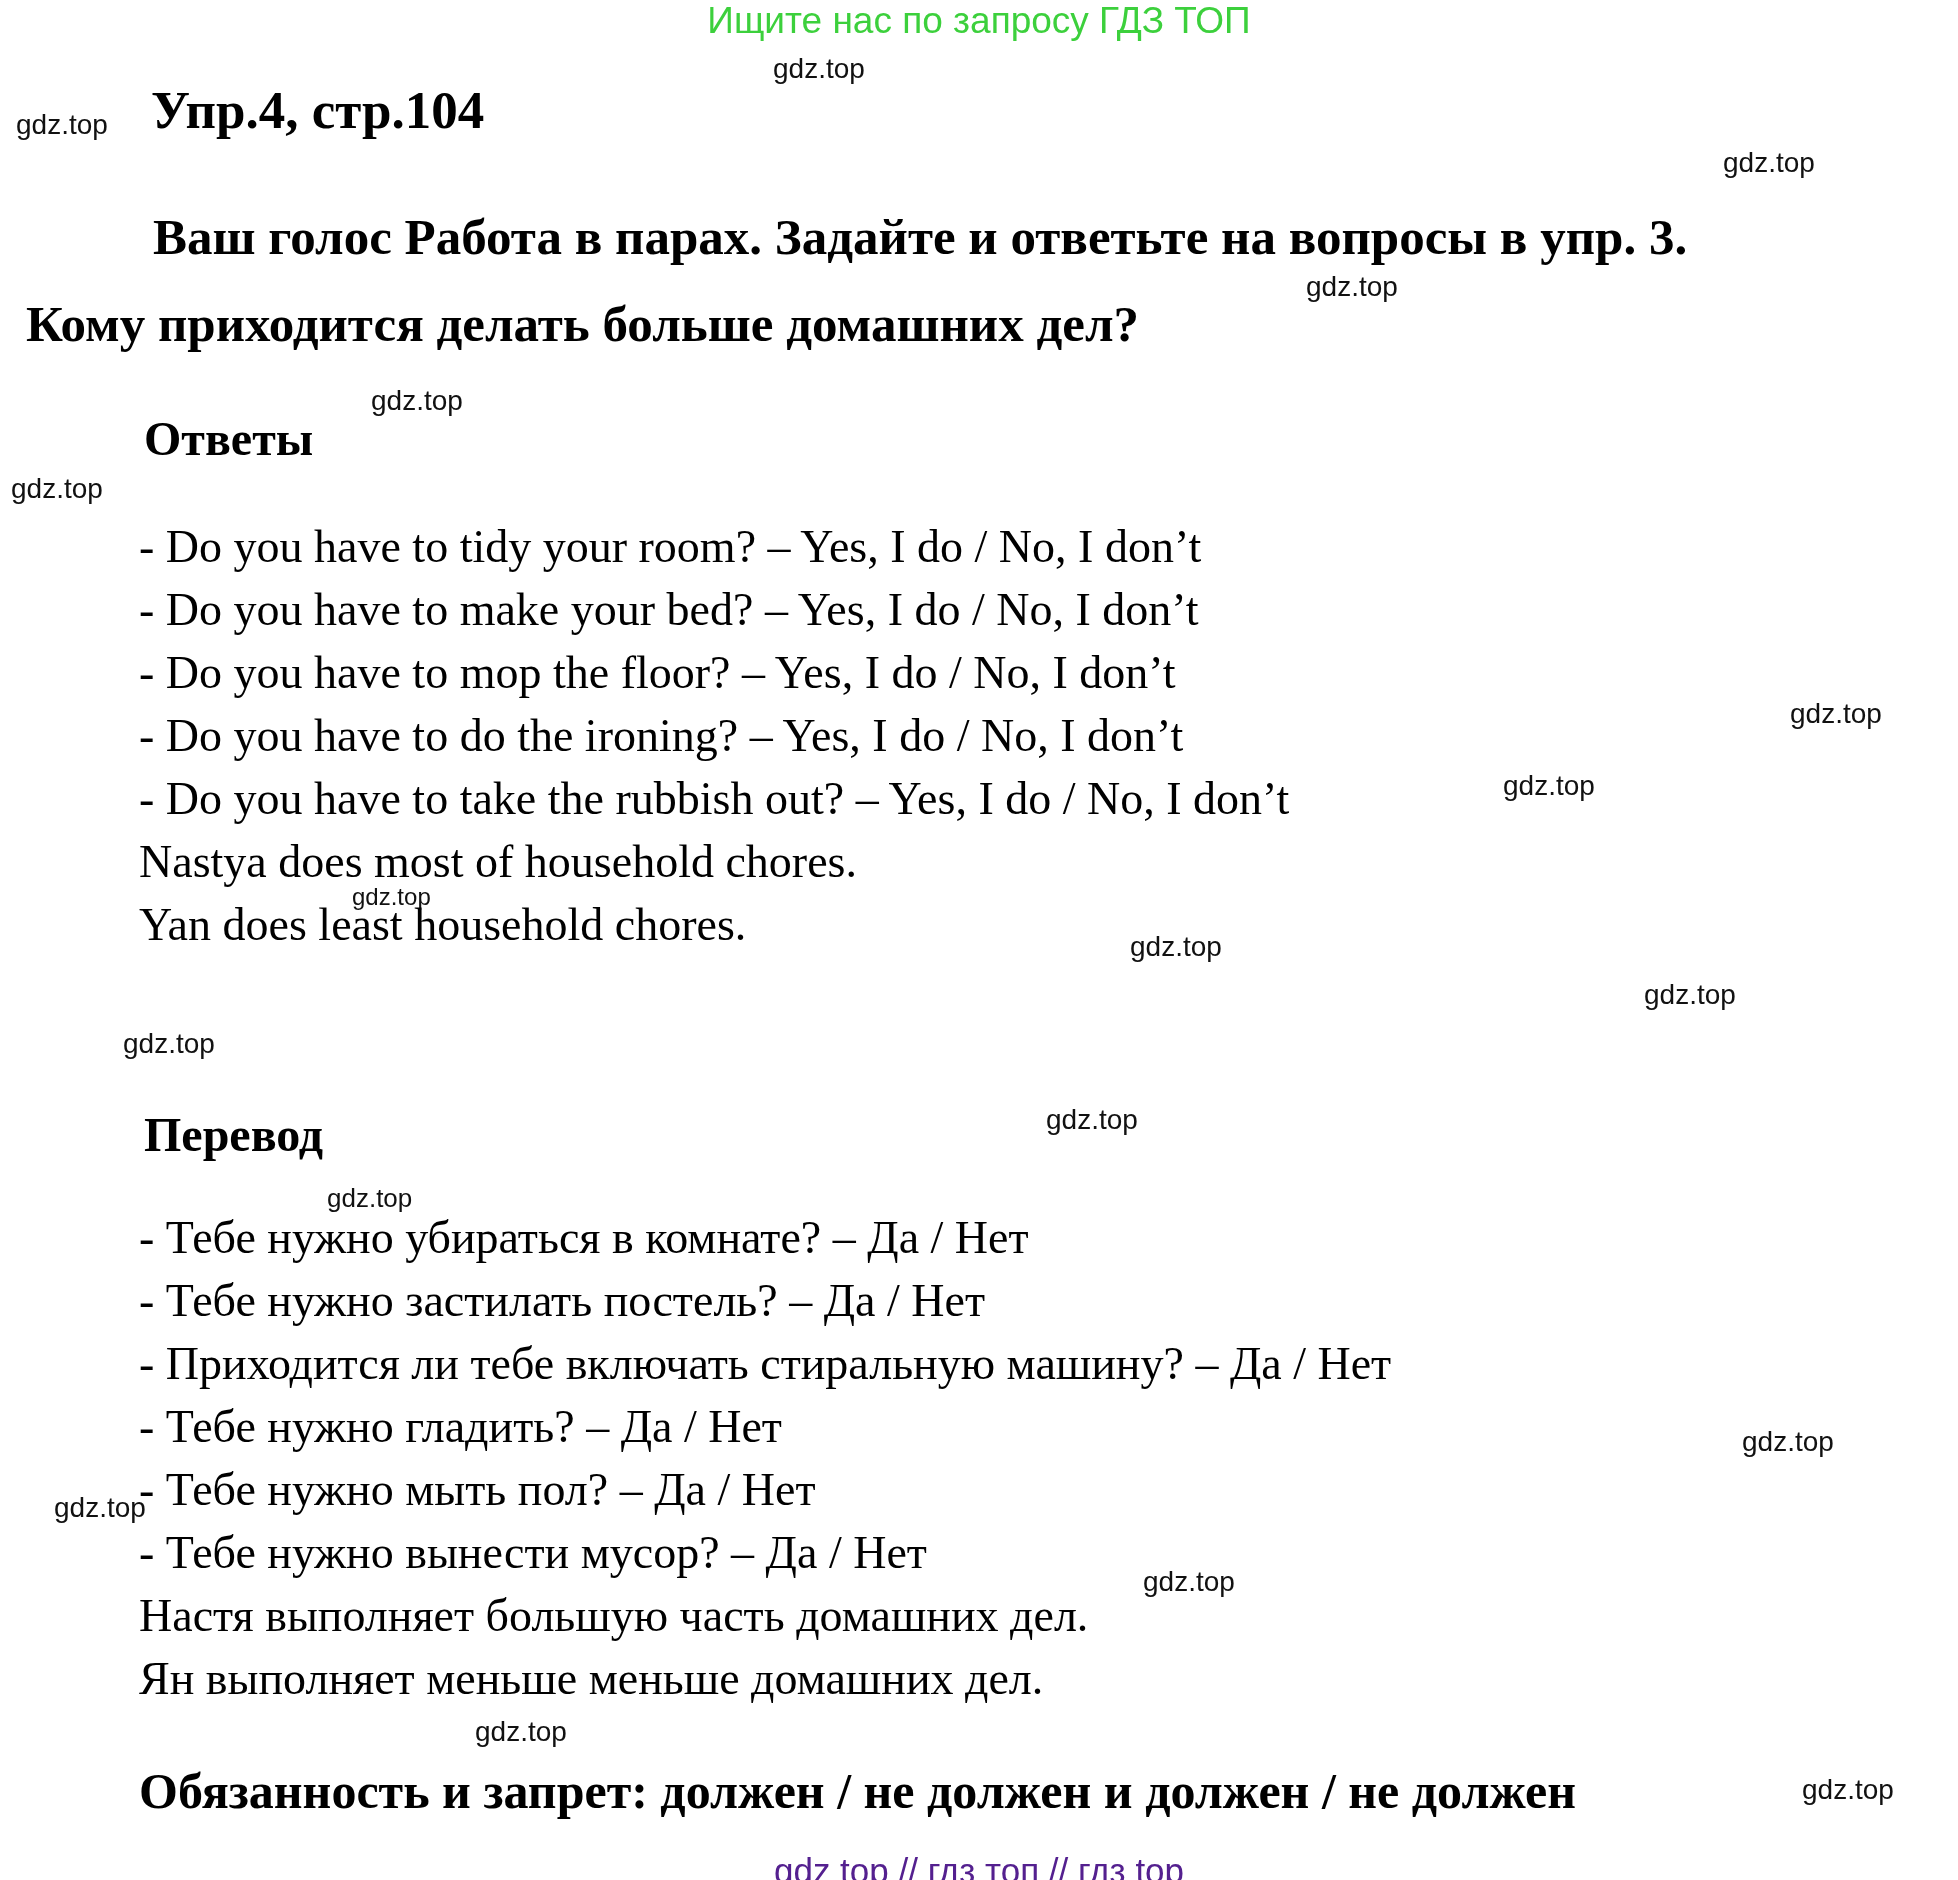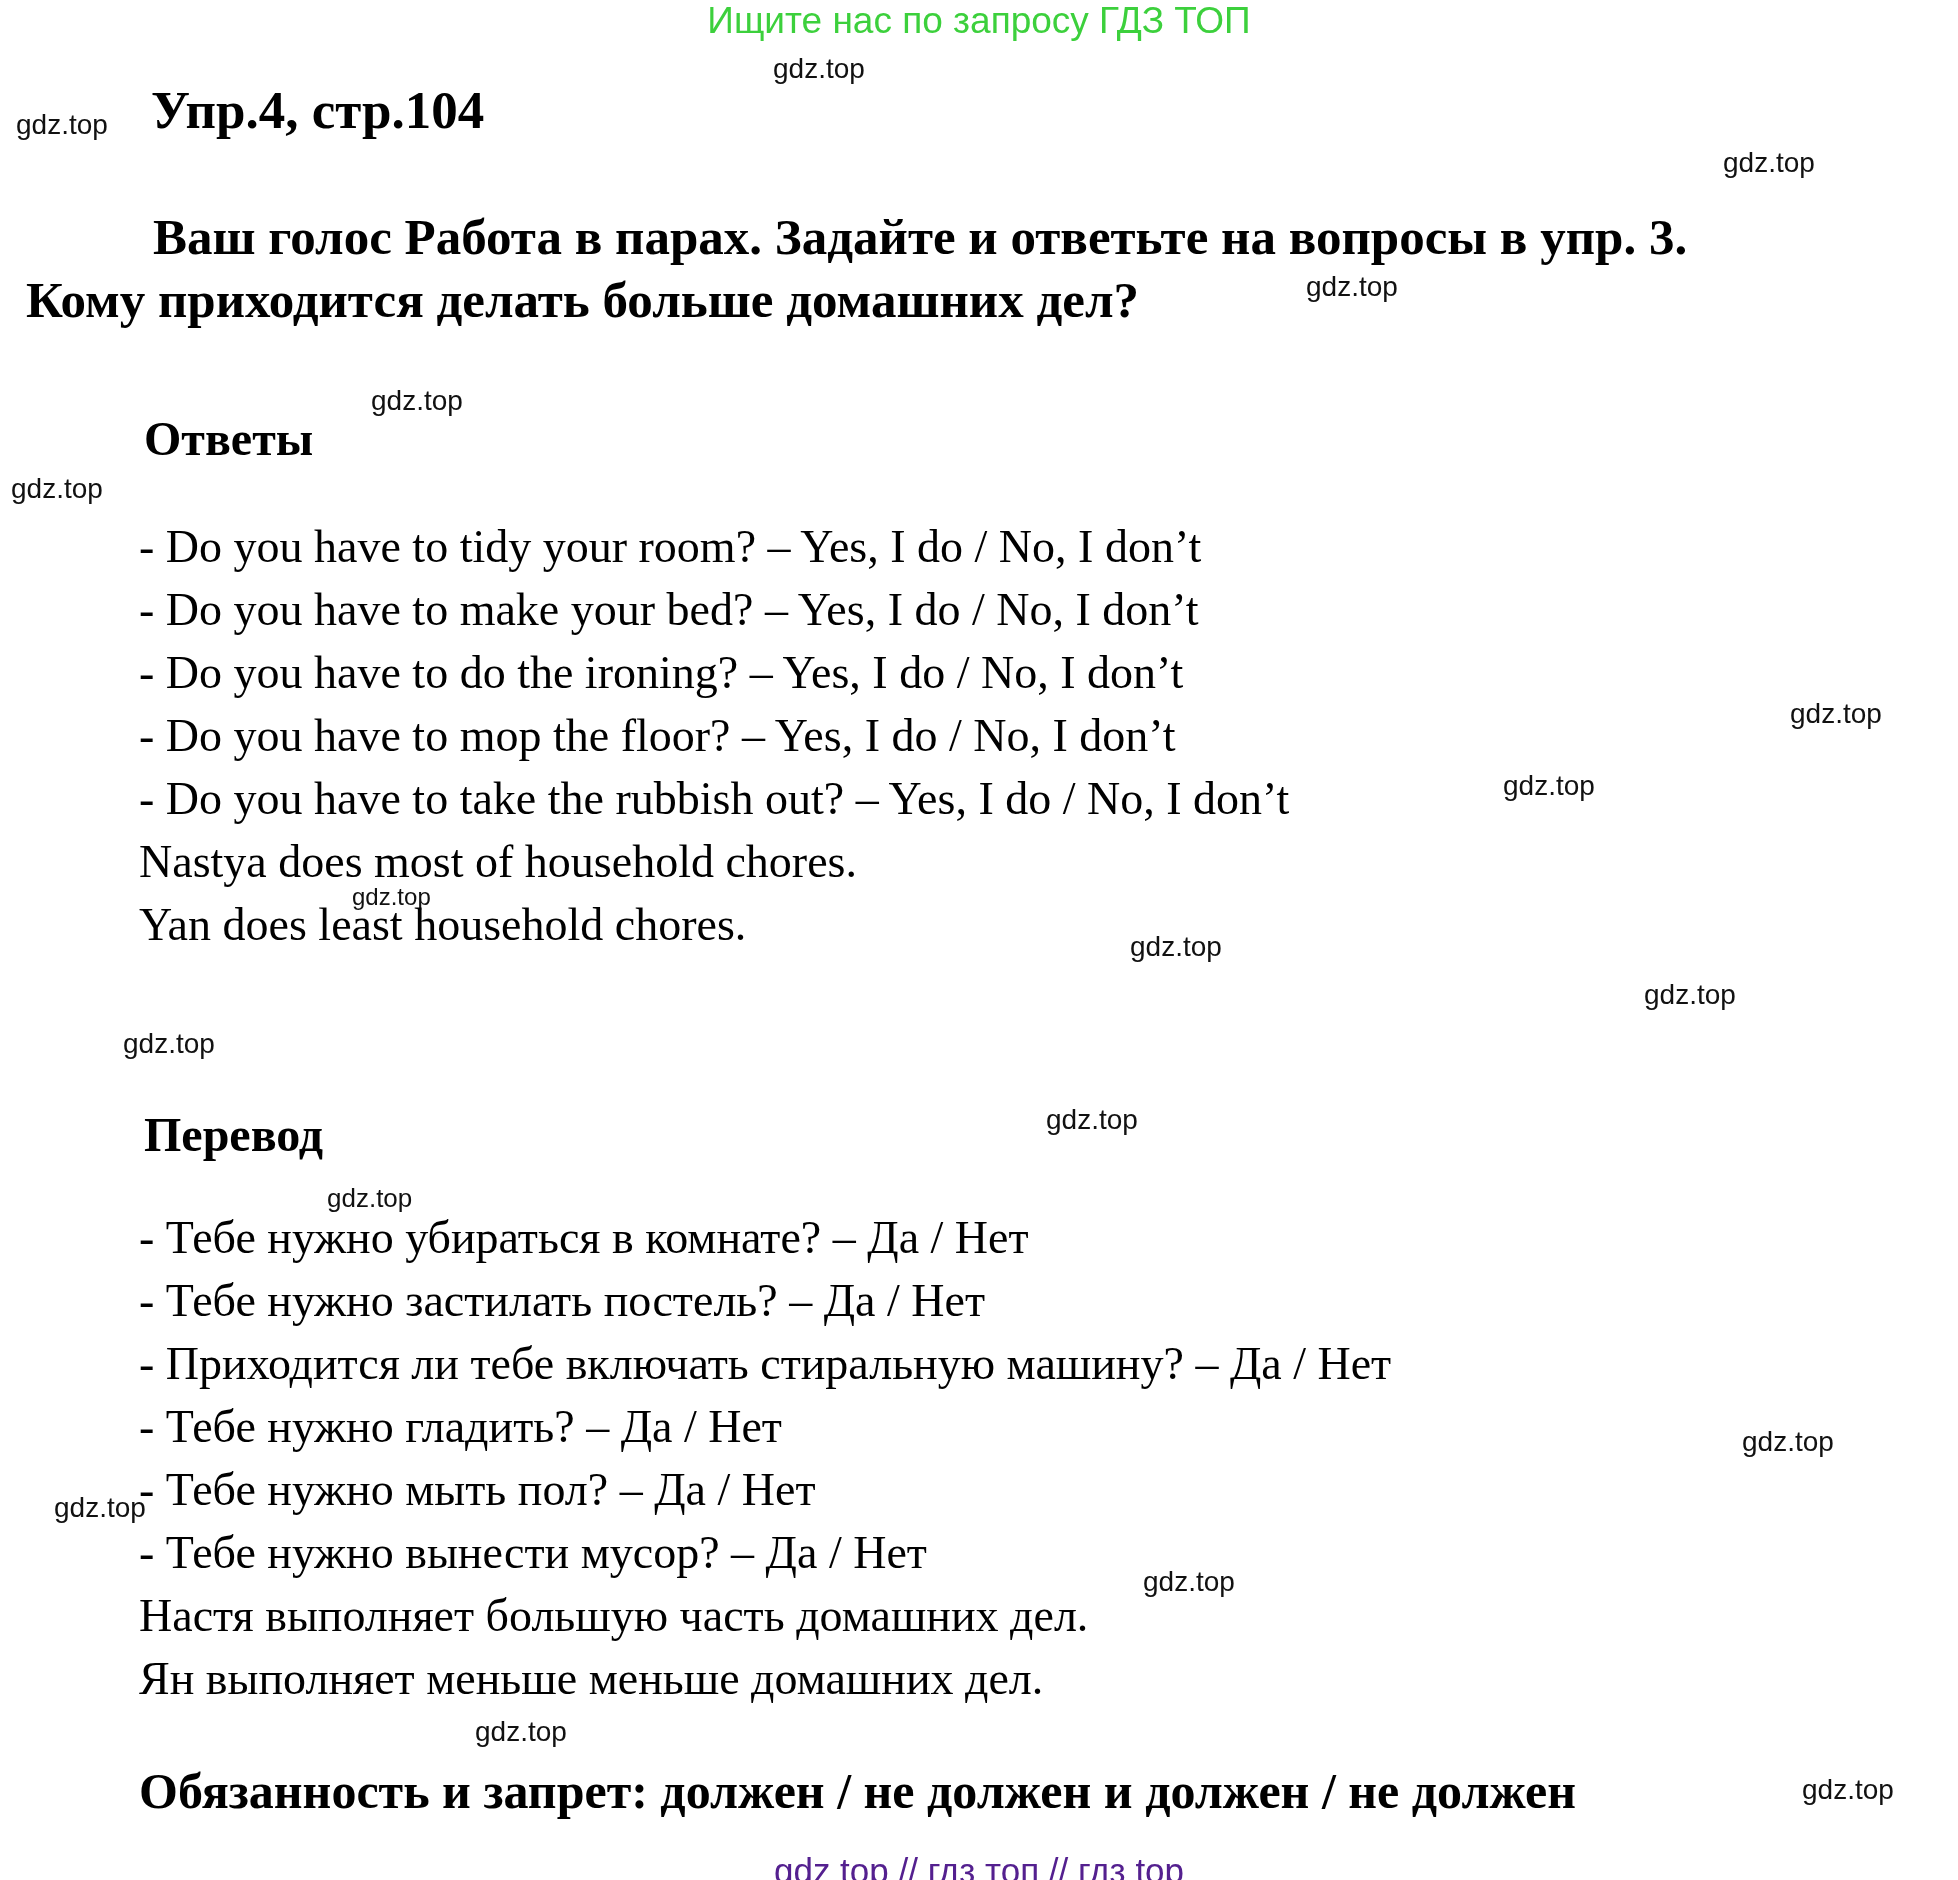--- a/index.html
+++ b/index.html
@@ -50,21 +50,21 @@
   .task {
     position: absolute;
     top: 206px;
     left: 26px;
     width: 1864px;
     font-size: 51px;
     font-weight: bold;
     line-height: 63px;
   }
   .task .t-line1 { display: block; padding-left: 127px; white-space: nowrap; }
-  .task .t-line2 { display: block; white-space: nowrap; }
+  .task .t-line2 { display: block; white-space: nowrap; margin-top: 24px; }
   .section-heading {
     position: absolute;
     font-size: 48px;
     font-weight: bold;
     white-space: nowrap;
     margin-top: 29px;
   }
   .answers-heading    { top: 382px;  left: 144px; }
   .translation-heading{ top: 1078px; left: 144px; }
   
@@ -131,22 +131,22 @@
   <div class="task">
     <span class="t-line1">Ваш голос Работа в парах. Задайте и ответьте на вопросы в упр. 3.</span>
     <span class="t-line2">Кому приходится делать больше домашних дел?</span>
   </div>
 
   <div class="section-heading answers-heading">Ответы</div>
 
   <div class="line-list answers-list">
     <span class="line">- Do you have to tidy your room? – Yes, I do / No, I don’t</span>
     <span class="line">- Do you have to make your bed? – Yes, I do / No, I don’t</span>
+    <span class="line">- Do you have to mop the floor? – Yes, I do / No, I don’t</span>
     <span class="line">- Do you have to do the ironing? – Yes, I do / No, I don’t</span>
-    <span class="line">- Do you have to mop the floor? – Yes, I do / No, I don’t</span>
     <span class="line">- Do you have to take the rubbish out? – Yes, I do / No, I don’t</span>
     <span class="line">Nastya does most of household chores.</span>
     <span class="line">Yan does least household chores.</span>
   </div>
 
   <div class="section-heading translation-heading">Перевод</div>
 
   <div class="line-list translation-list">
     <span class="line">- Тебе нужно убираться в комнате? – Да / Нет</span>
     <span class="line">- Тебе нужно застилать постель? – Да / Нет</span>

